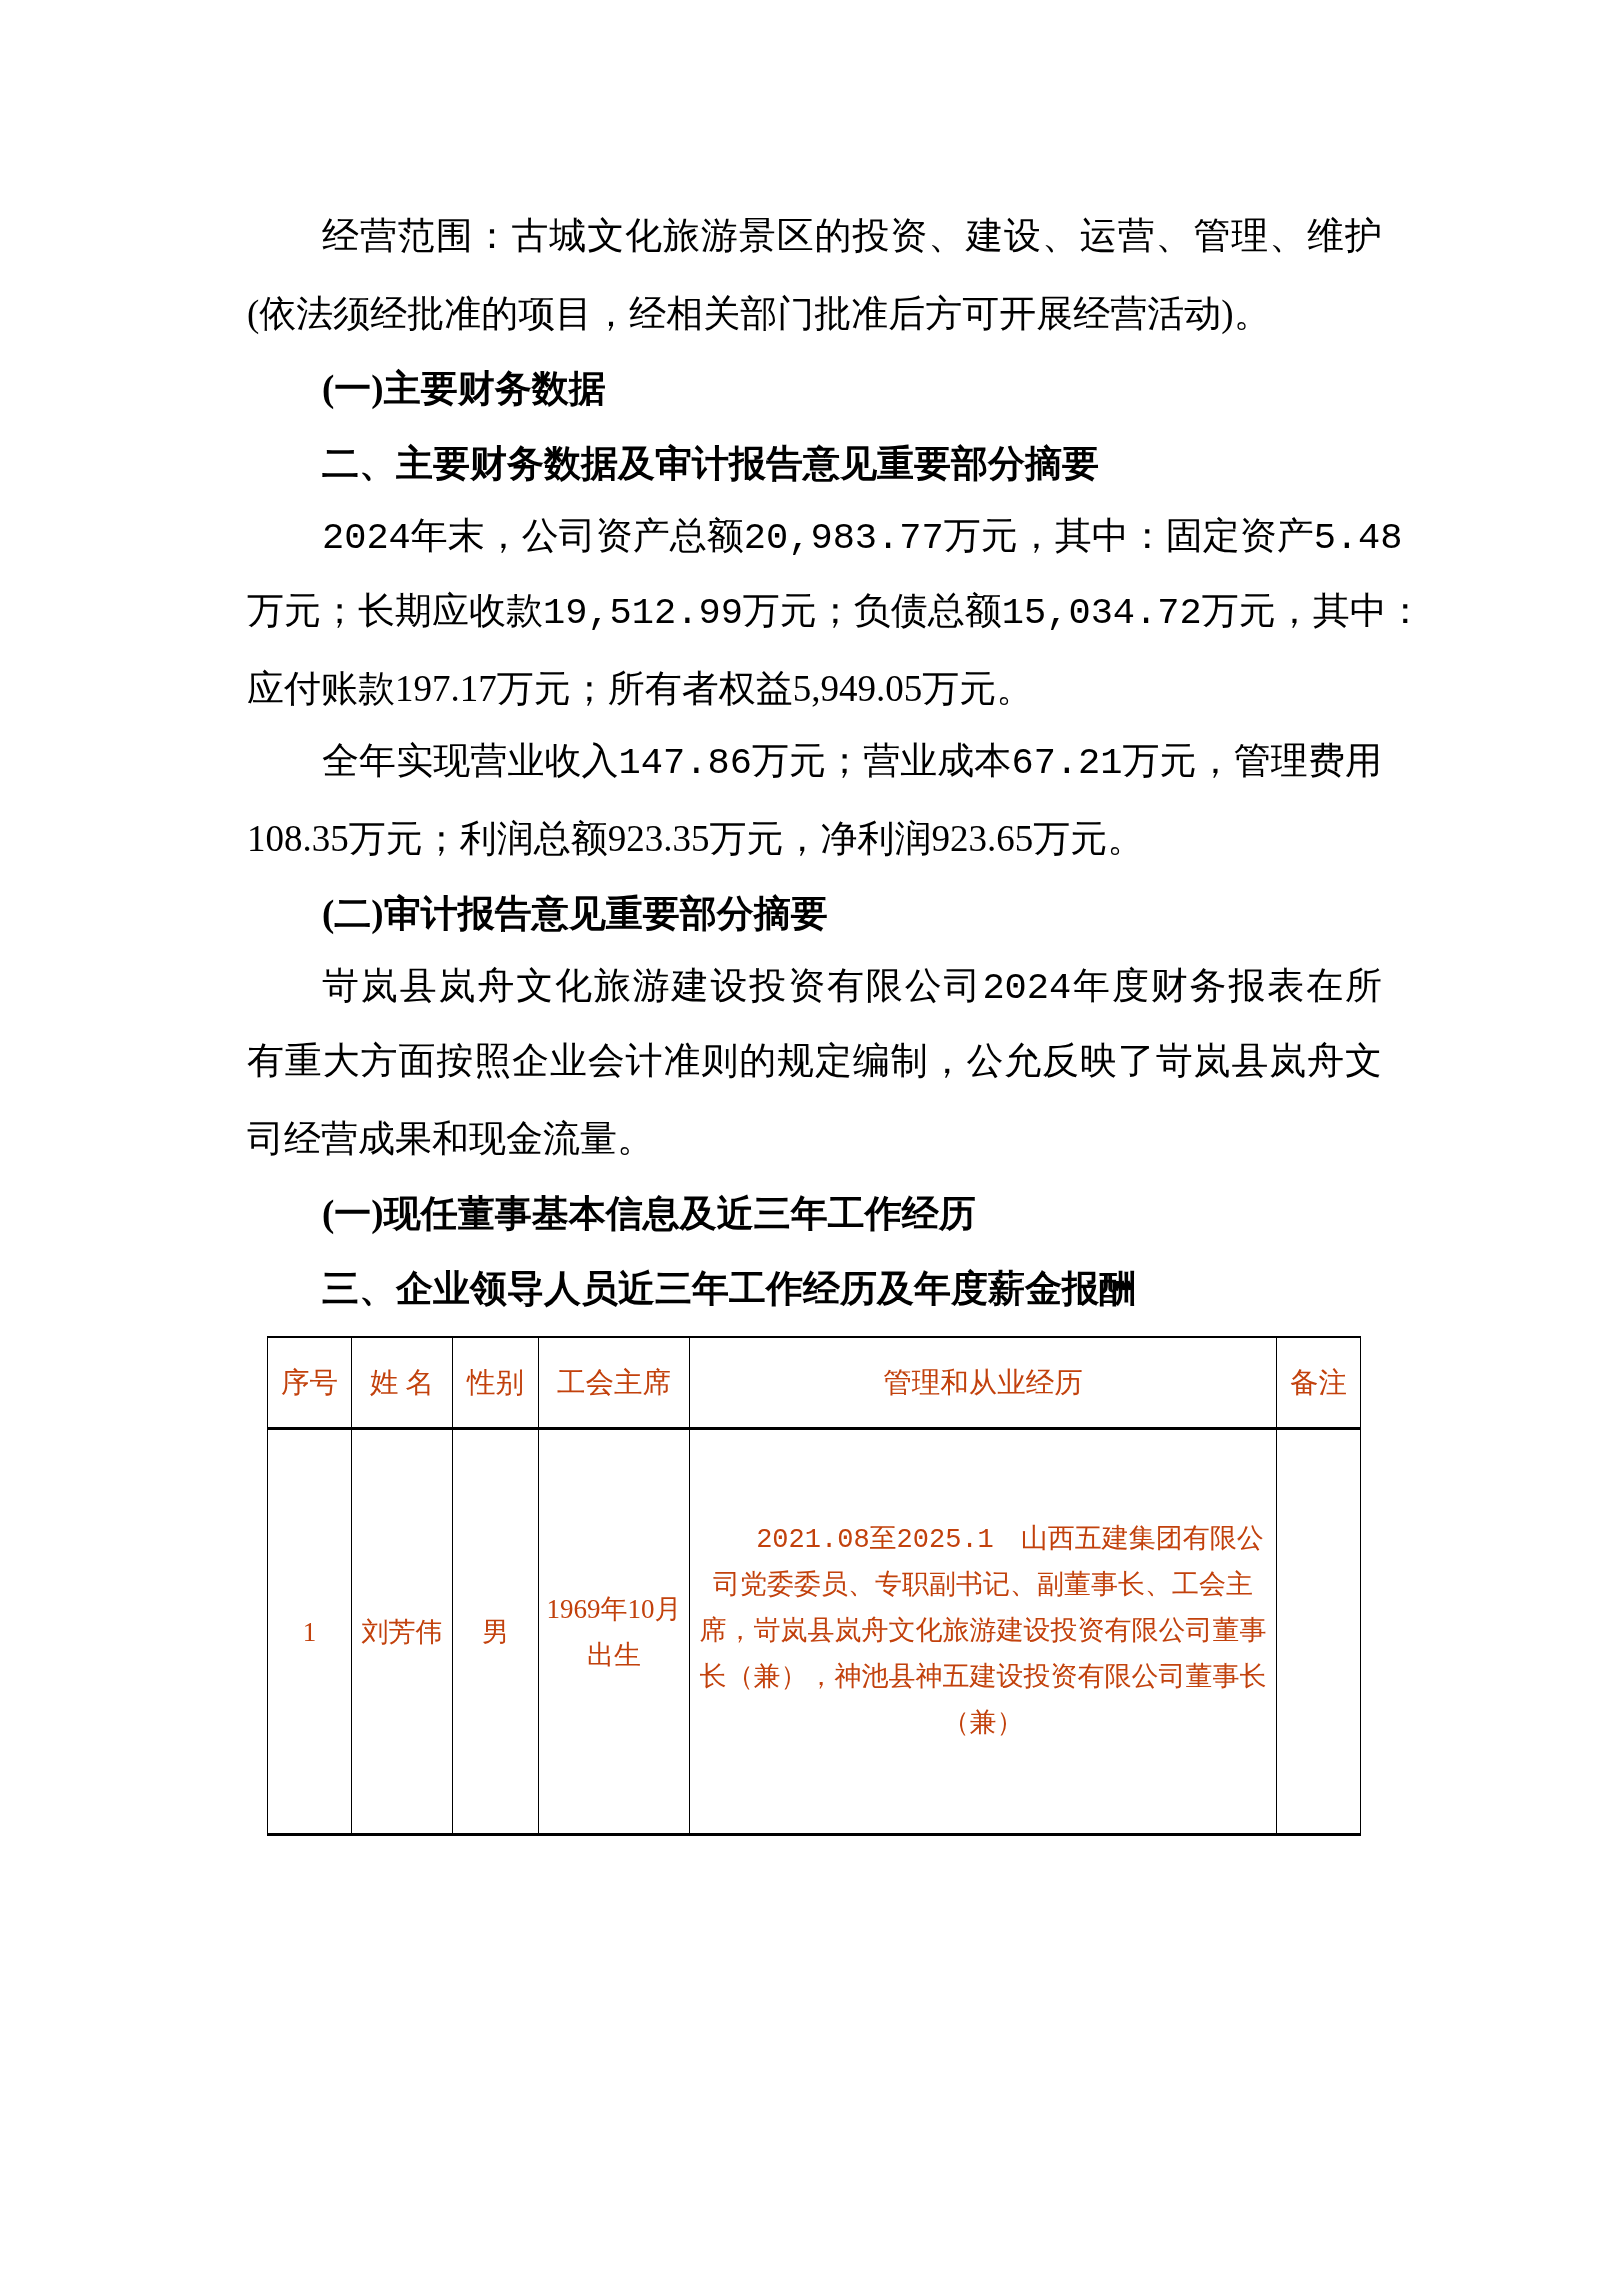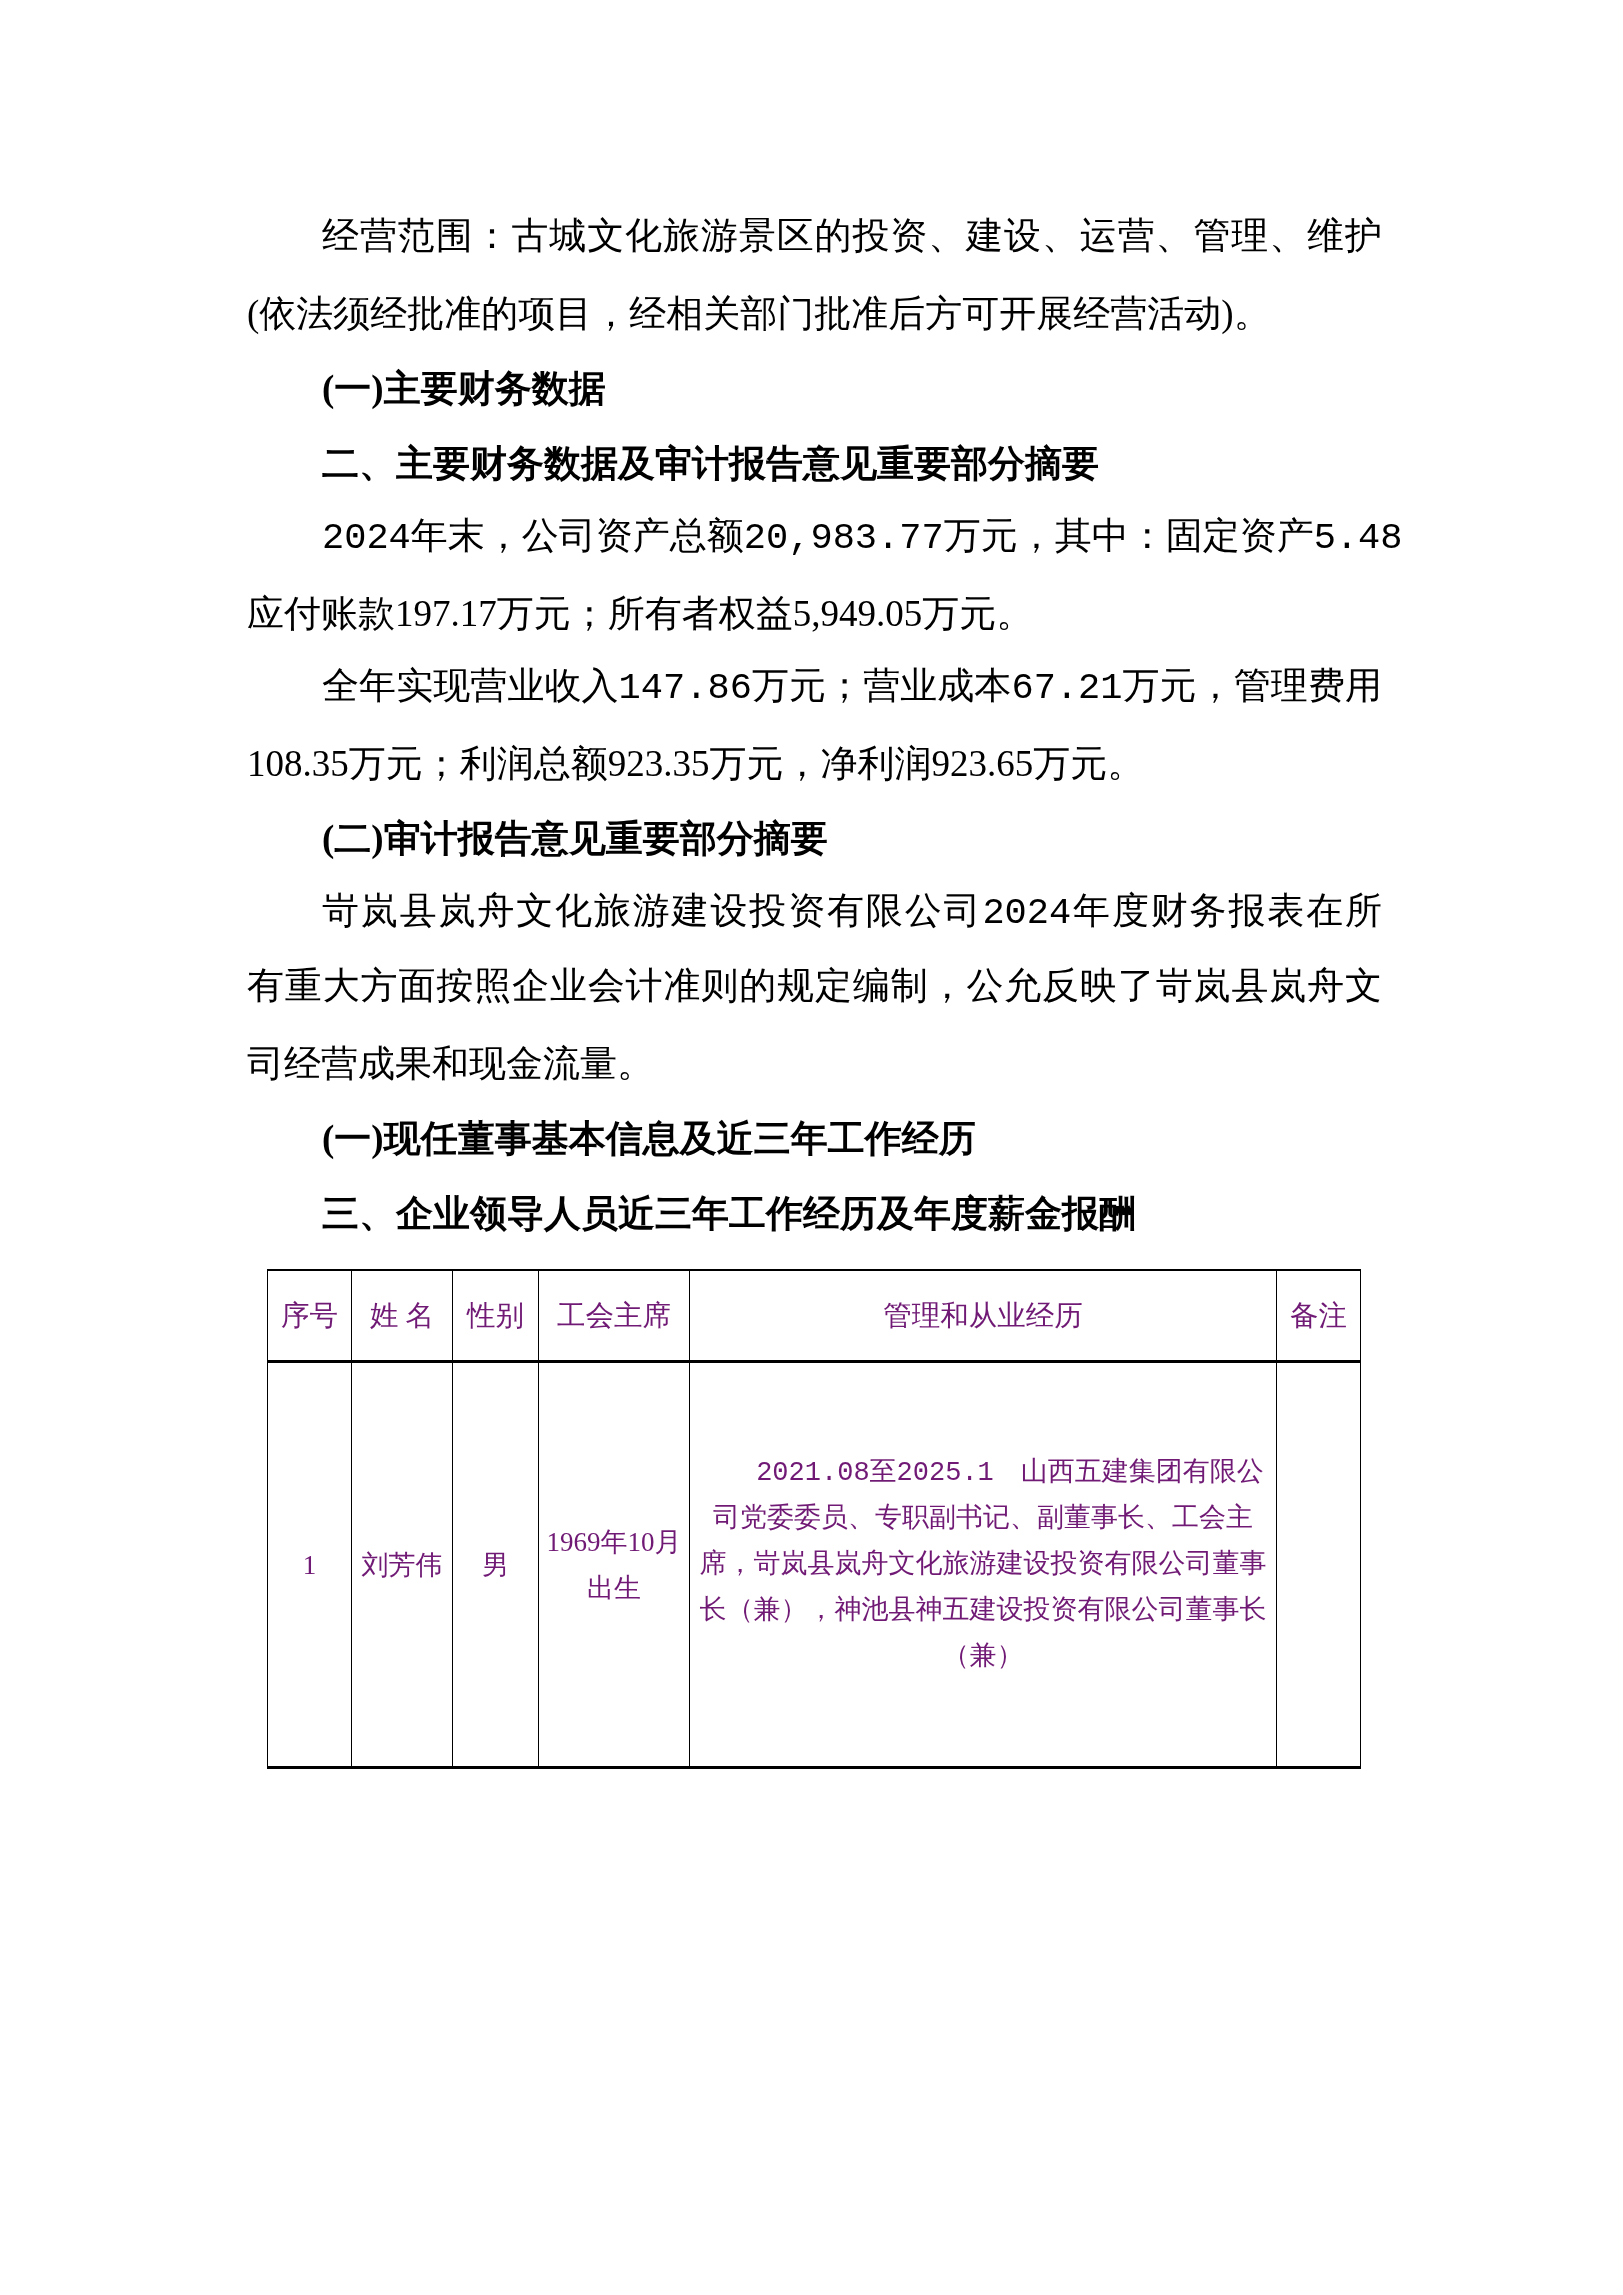--- a/index.html
+++ b/index.html
@@ -20,27 +20,27 @@
     line-height: 75px;
     height: 75px;
     white-space: nowrap;
     text-align: left;
   }
   .bold { font-weight: bold; }
   .ind  { text-indent: 75px; }
   .fill { text-align: justify; text-align-last: justify; font-family: Liberation Mono, monospace; }
 
   table.directors {
-    margin-top: 18px;
+    margin-top: 10px;
     margin-left: 20px;
     width: 1093px;
     border-collapse: collapse;
     table-layout: fixed;
     font-size: 27px;
-    color: #701a75;
+    color: #c2410c;
   }
   table.directors th, table.directors td {
     border: 1.6px solid #000000;
     text-align: center;
     vertical-align: middle;
     padding: 0 6.3px;
     font-weight: normal;
     word-break: break-all;
   }
   table.directors tr.hdr th {
@@ -67,20 +67,21 @@
 
 <div class="content">
 
   <div class="line ind fill">经营范围：古城文化旅游景区的投资、建设、运营、管理、维护</div>
   <div class="line">(依法须经批准的项目，经相关部门批准后方可开展经营活动)。</div>
 
   <div class="line bold ind">(一)主要财务数据</div>
   <div class="line bold ind">二、主要财务数据及审计报告意见重要部分摘要</div>
 
   <div class="line ind fill">2024年末，公司资产总额20,983.77万元，其中：固定资产5.48</div>
+  <div class="line fill">万元；长期应收款19,512.99万元；负债总额15,034.72万元，其中：</div>
   <div class="line">应付账款197.17万元；所有者权益5,949.05万元。</div>
 
   <div class="line ind fill">全年实现营业收入147.86万元；营业成本67.21万元，管理费用</div>
   <div class="line">108.35万元；利润总额923.35万元，净利润923.65万元。</div>
 
   <div class="line bold ind">(二)审计报告意见重要部分摘要</div>
 
   <div class="line ind fill">岢岚县岚舟文化旅游建设投资有限公司2024年度财务报表在所</div>
   <div class="line fill">有重大方面按照企业会计准则的规定编制，公允反映了岢岚县岚舟文</div>
   <div class="line">司经营成果和现金流量。</div>

